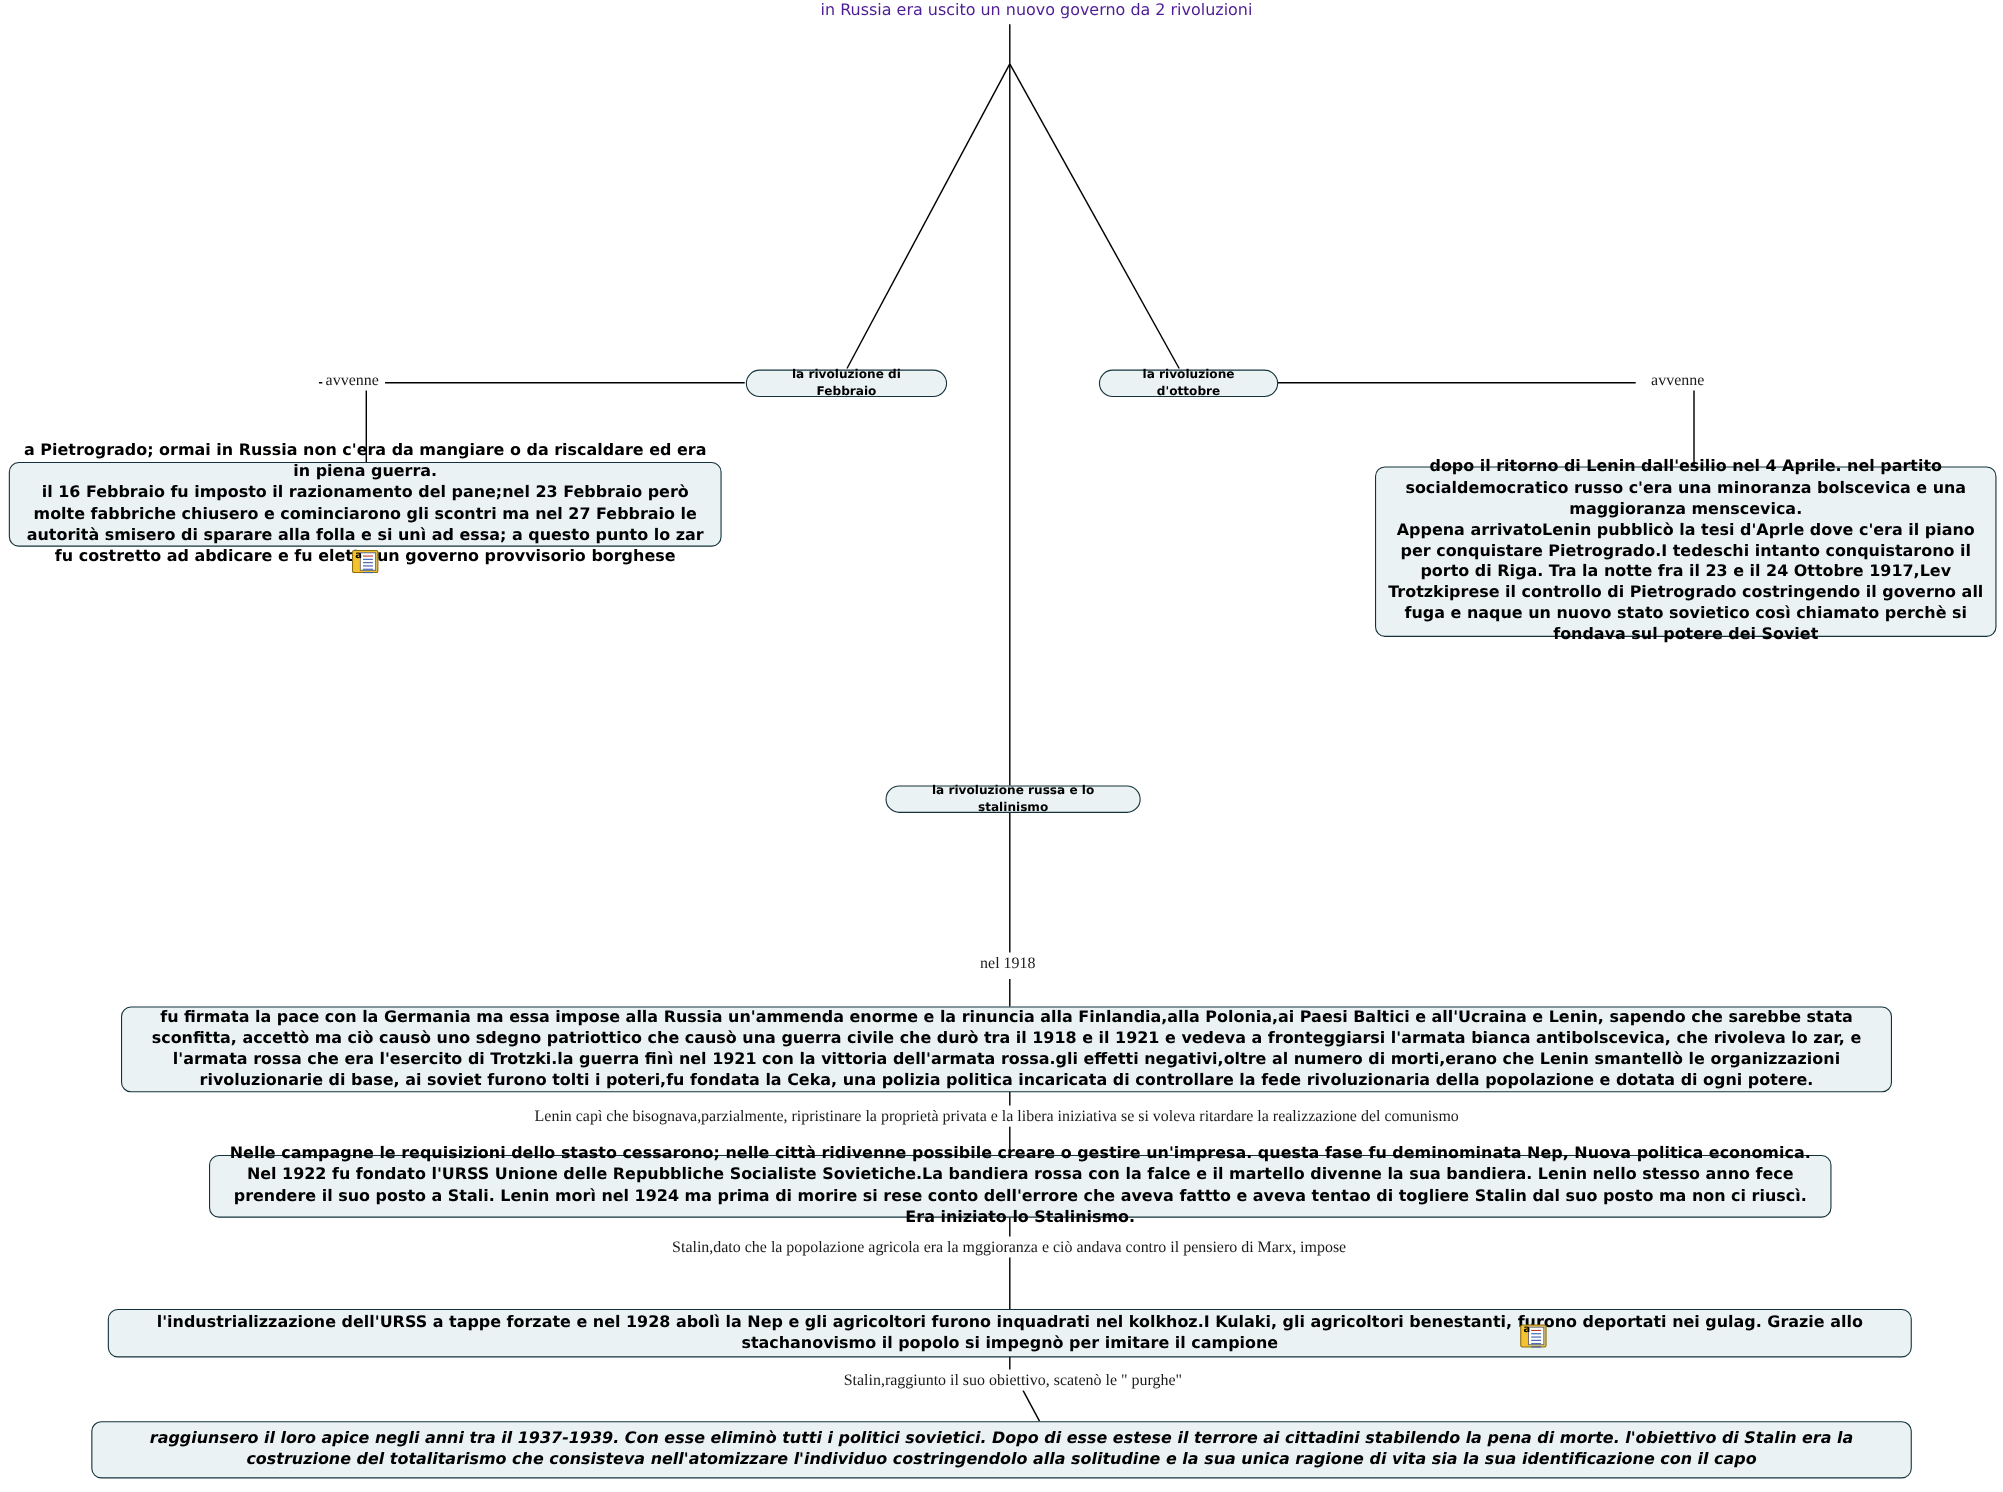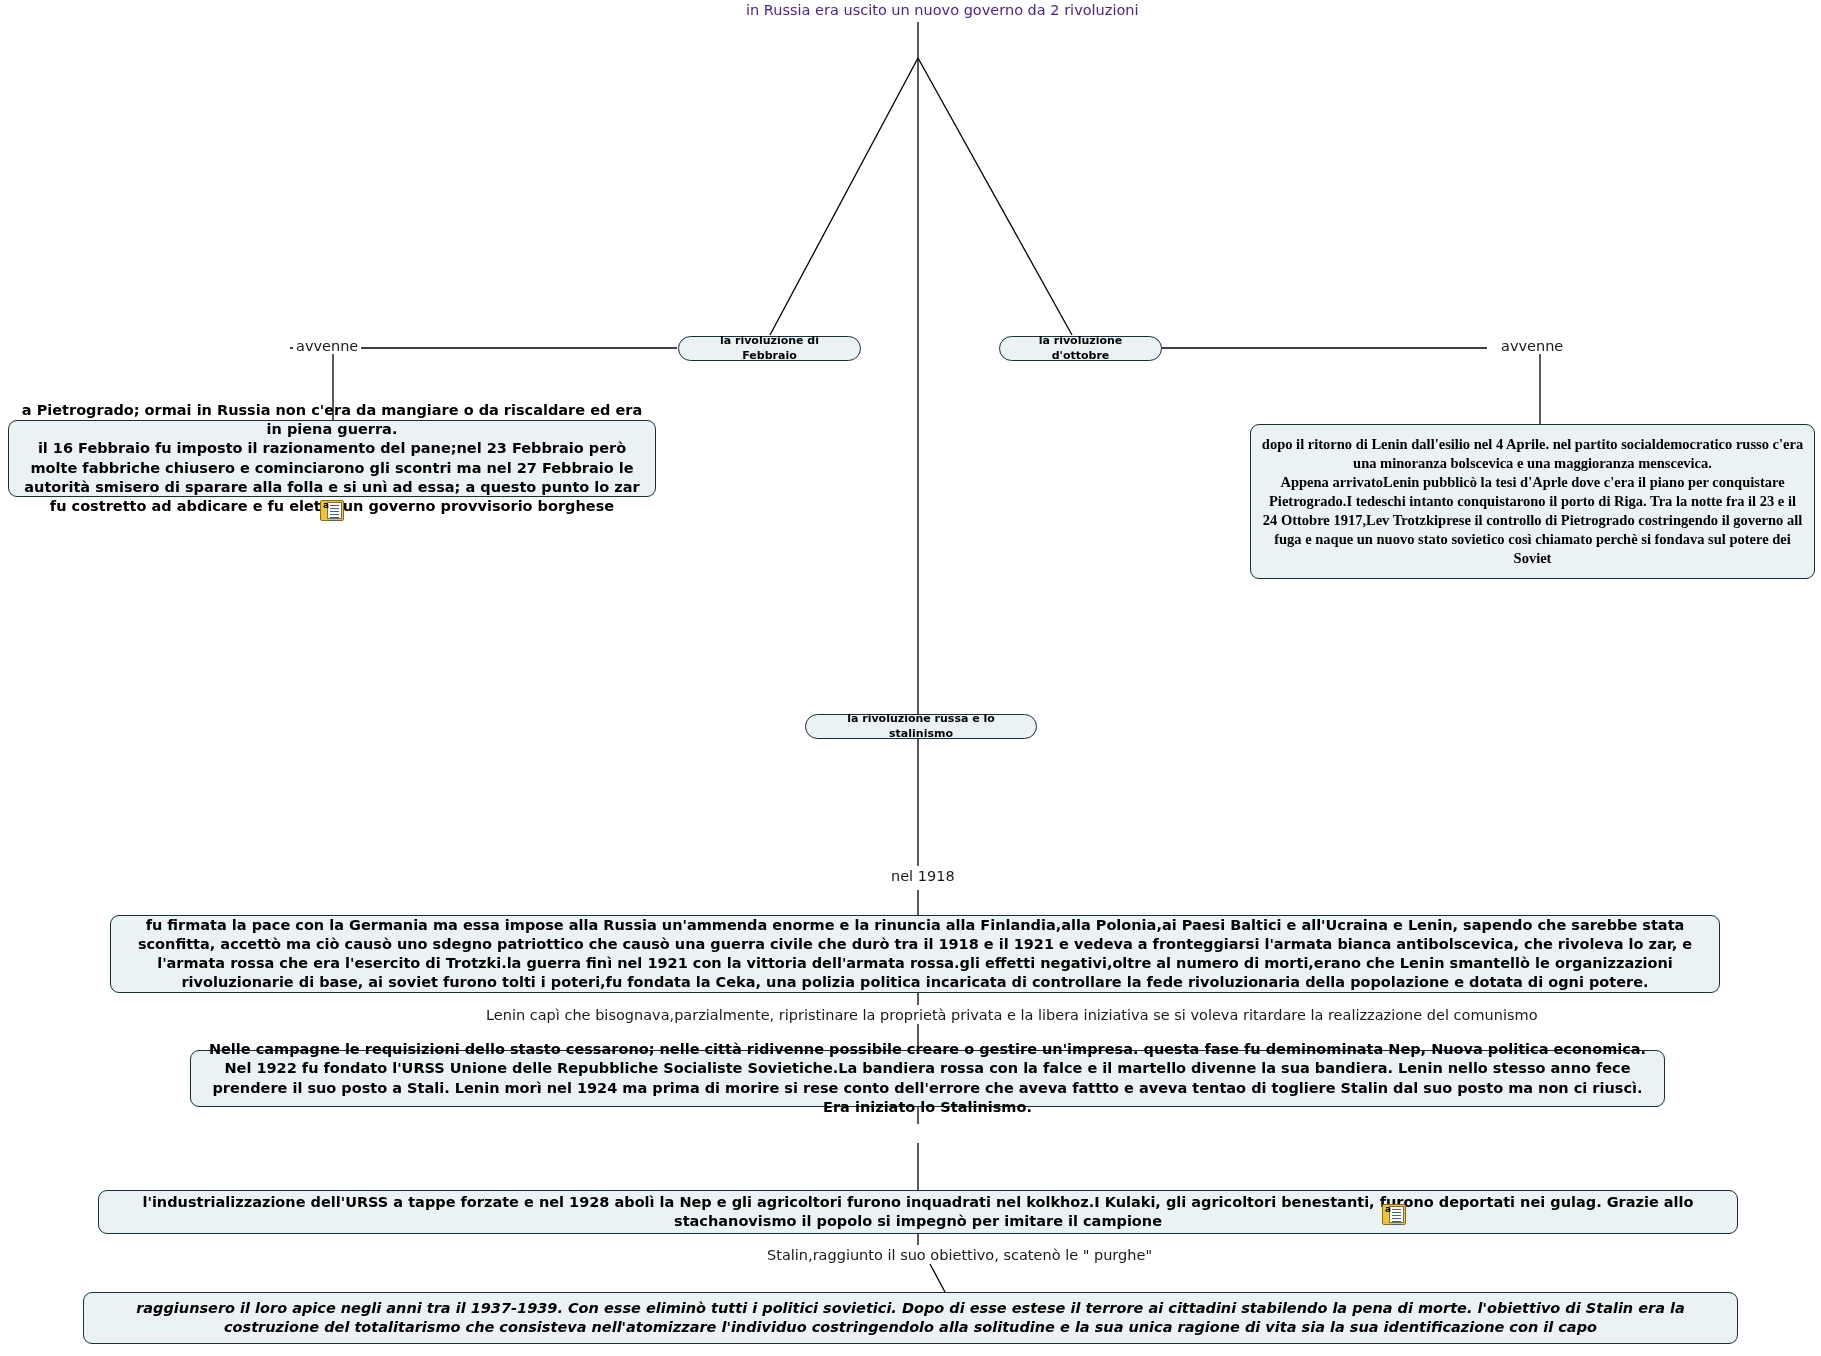--- a/index.html
+++ b/index.html
@@ -55,20 +55,21 @@
   .node.para .txt { width: 100%; }
   .linklabel {
     position: absolute;
     font-size: 14.5px;
     color: #1a1a1a;
     font-weight: normal;
     white-space: nowrap;
     background: #ffffff;
     padding: 0 3px;
     text-align: center;
+    font-family: Liberation Serif, serif;
   }
   .root-label {
     position: absolute;
     font-size: 14.5px;
     color: #4c1d95;
     white-space: nowrap;
   }
   .note-icon {
     position: absolute;
     width: 22px;
@@ -165,21 +166,21 @@
       <i class="red"></i>
         <i></i>
         <i></i>
         <i></i>
         <i></i>
         <i></i>
     </div>
     <span class="a">a</span>
   </div>
 
-  <div class="node para" style="left:1250px; top:424px; width:565px; height:155px;font-family:Liberation Serif, serif;">
+  <div class="node para" style="left:1250px; top:424px; width:565px; height:155px;">
     <span class="txt" style="white-space:pre-line;">dopo il ritorno di Lenin dall'esilio nel 4 Aprile. nel partito socialdemocratico russo c'era una minoranza bolscevica e una maggioranza menscevica.
 Appena arrivatoLenin pubblicò la tesi d'Aprle dove c'era il piano per conquistare Pietrogrado.I tedeschi intanto conquistarono il porto di Riga. Tra la notte fra il 23 e il 24 Ottobre 1917,Lev Trotzkiprese il controllo di Pietrogrado costringendo il governo all fuga e naque un nuovo stato sovietico così chiamato perchè si fondava sul potere dei Soviet</span>
   </div>
 
   <div class="node small" style="left:805px; top:714px; width:232px; height:25px;">
     <span class="txt">la rivoluzione russa e lo stalinismo</span>
   </div>
 
   <div class="linklabel" style="left:888px; top:868px;">
     <span>nel 1918</span>
@@ -190,20 +191,23 @@
   </div>
 
   <div class="linklabel" style="left:483px; top:1007px;">
     <span>Lenin capì che bisognava,parzialmente, ripristinare la proprietà privata e la libera iniziativa se si voleva ritardare la realizzazione del comunismo</span>
   </div>
 
   <div class="node para" style="left:190px; top:1050px; width:1475px; height:57px;">
     <span class="txt">Nelle campagne le requisizioni dello stasto cessarono; nelle città ridivenne possibile creare o gestire un'impresa. questa fase fu deminominata Nep, Nuova politica economica. Nel 1922 fu fondato l'URSS Unione delle Repubbliche Socialiste Sovietiche.La bandiera rossa con la falce e il martello divenne la sua bandiera. Lenin nello stesso anno fece prendere il suo posto a Stali. Lenin morì nel 1924 ma prima di morire si rese conto dell'errore che aveva fattto e aveva tentao di togliere Stalin dal suo posto ma non ci riuscì. Era iniziato lo Stalinismo.</span>
   </div>
 
+  <div class="linklabel" style="left:608px; top:1126px;">
+    <span>Stalin,dato che la popolazione agricola era la mggioranza e ciò andava contro il pensiero di Marx, impose</span>
+  </div>
 
   <div class="node para" style="left:98px; top:1190px; width:1640px; height:28px;">
     <span class="txt">l'industrializzazione dell'URSS a tappe forzate e nel 1928 abolì la Nep e gli agricoltori furono inquadrati nel kolkhoz.I Kulaki, gli agricoltori benestanti, furono deportati nei gulag. Grazie allo stachanovismo il popolo si impegnò per imitare il campione</span>
   </div>
 
   <div class="note-icon" style="left:1382px; top:1204px;">
     <div class="page">
       <i class="red"></i>
         <i></i>
         <i></i>

